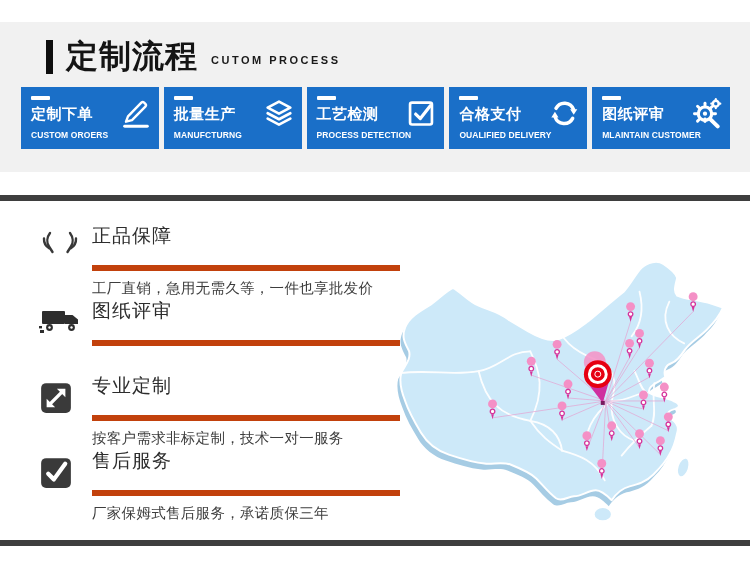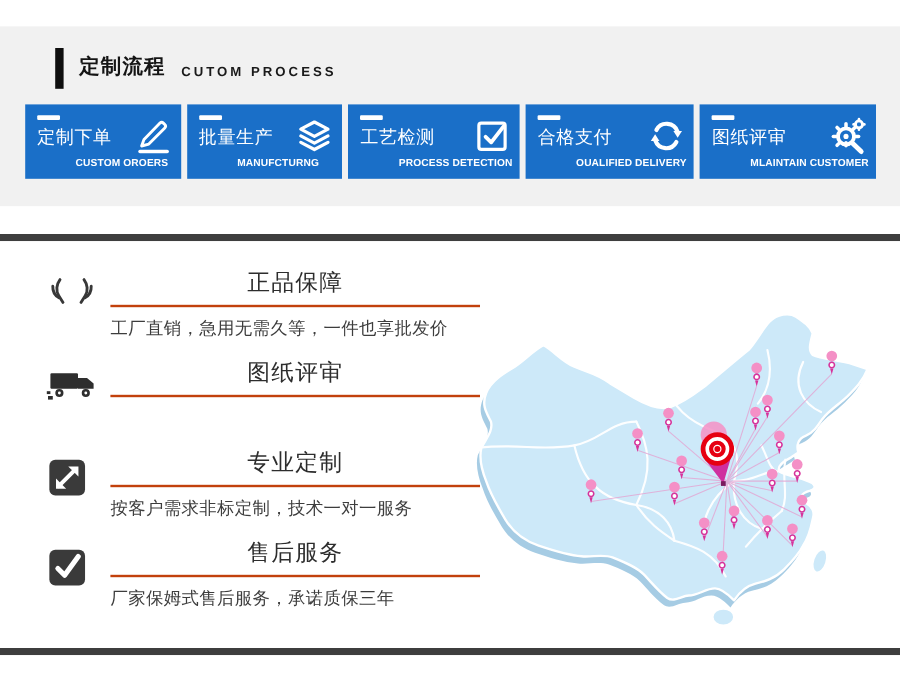--- a/index.html
+++ b/index.html
@@ -6,43 +6,43 @@
   body{
     width:750px;height:568px;overflow:hidden;background:#ffffff;
     font-family:"Liberation Sans","DejaVu Sans",sans-serif;
     -webkit-font-smoothing:antialiased;
   }
   .top-white{height:22px;background:#ffffff;}
   
   .header-section{height:150px;background:#f1f1f1;}
   .section-title{display:flex;align-items:flex-start;padding:16px 0 0 46px;}
   .title-bar{width:7px;height:34px;background:#0e0e0e;margin-right:13px;margin-top:2px;}
-  .title-cn{font-size:17px;font-weight:bold;color:#141414;letter-spacing:1px;line-height:36px;}
+  .title-cn{font-size:32px;font-weight:bold;color:#141414;letter-spacing:1px;line-height:36px;}
   .title-en{font-size:11px;font-weight:bold;color:#1a1a1a;margin-left:13px;letter-spacing:2.5px;margin-top:16px;}
   
   .steps{display:flex;gap:5px;margin:13px 20px 0 21px;}
   .step{flex:1;height:62px;background:#1a6fc8;position:relative;box-sizing:border-box;
         padding:9px 6px 0 10px;color:#fff;}
   .step-dash{width:19px;height:4px;background:#fff;border-radius:1px;}
-  .step-cn{font-size:15px;font-weight:normal;margin-top:5px;letter-spacing:0.5px;white-space:nowrap;}
-  .step-en{font-size:8.5px;font-weight:bold;margin-top:6px;white-space:nowrap;letter-spacing:0.1px;margin-left:32px;}
+  .step-cn{font-size:15px;font-weight:bold;margin-top:5px;letter-spacing:0.5px;white-space:nowrap;}
+  .step-en{font-size:8.5px;font-weight:bold;margin-top:6px;white-space:nowrap;letter-spacing:0.1px;}
   .step-icon{position:absolute;right:6px;top:10px;}
   .step-icon svg{display:block;}
   
   .gap-white{height:23px;background:#ffffff;}
   .bar-dark{height:6px;background:#3e3e3e;}
   
   .panel{position:relative;height:339px;background:#ffffff;}
   .guarantees{position:absolute;left:38px;top:22px;width:372px;}
   .g-item{display:flex;align-items:flex-start;height:75px;}
   .g-icon{width:54px;flex:0 0 54px;padding-top:8px;}
   .g-icon svg{display:block;}
   .g-text{flex:1;}
-  .g-title{font-size:19px;color:#2d2d2d;letter-spacing:1px;padding-bottom:5px;
-           border-bottom:2px solid #c2410c;width:308px;text-align:center;}
+  .g-title{font-size:19px;color:#2d2d2d;letter-spacing:1px;padding-bottom:16px;
+           border-bottom:6px solid #c2410c;width:308px;}
   .g-desc{font-size:14.5px;color:#3d3d3d;margin-top:8px;letter-spacing:0.3px;white-space:nowrap;}
   .map-wrap{position:absolute;right:0;top:51px;width:360px;height:288px;}
   .bottom-white{height:22px;background:#ffffff;}
 </style>
 </head>
 <body>
 
 <div class="top-white"></div>
 
 <div class="header-section">

